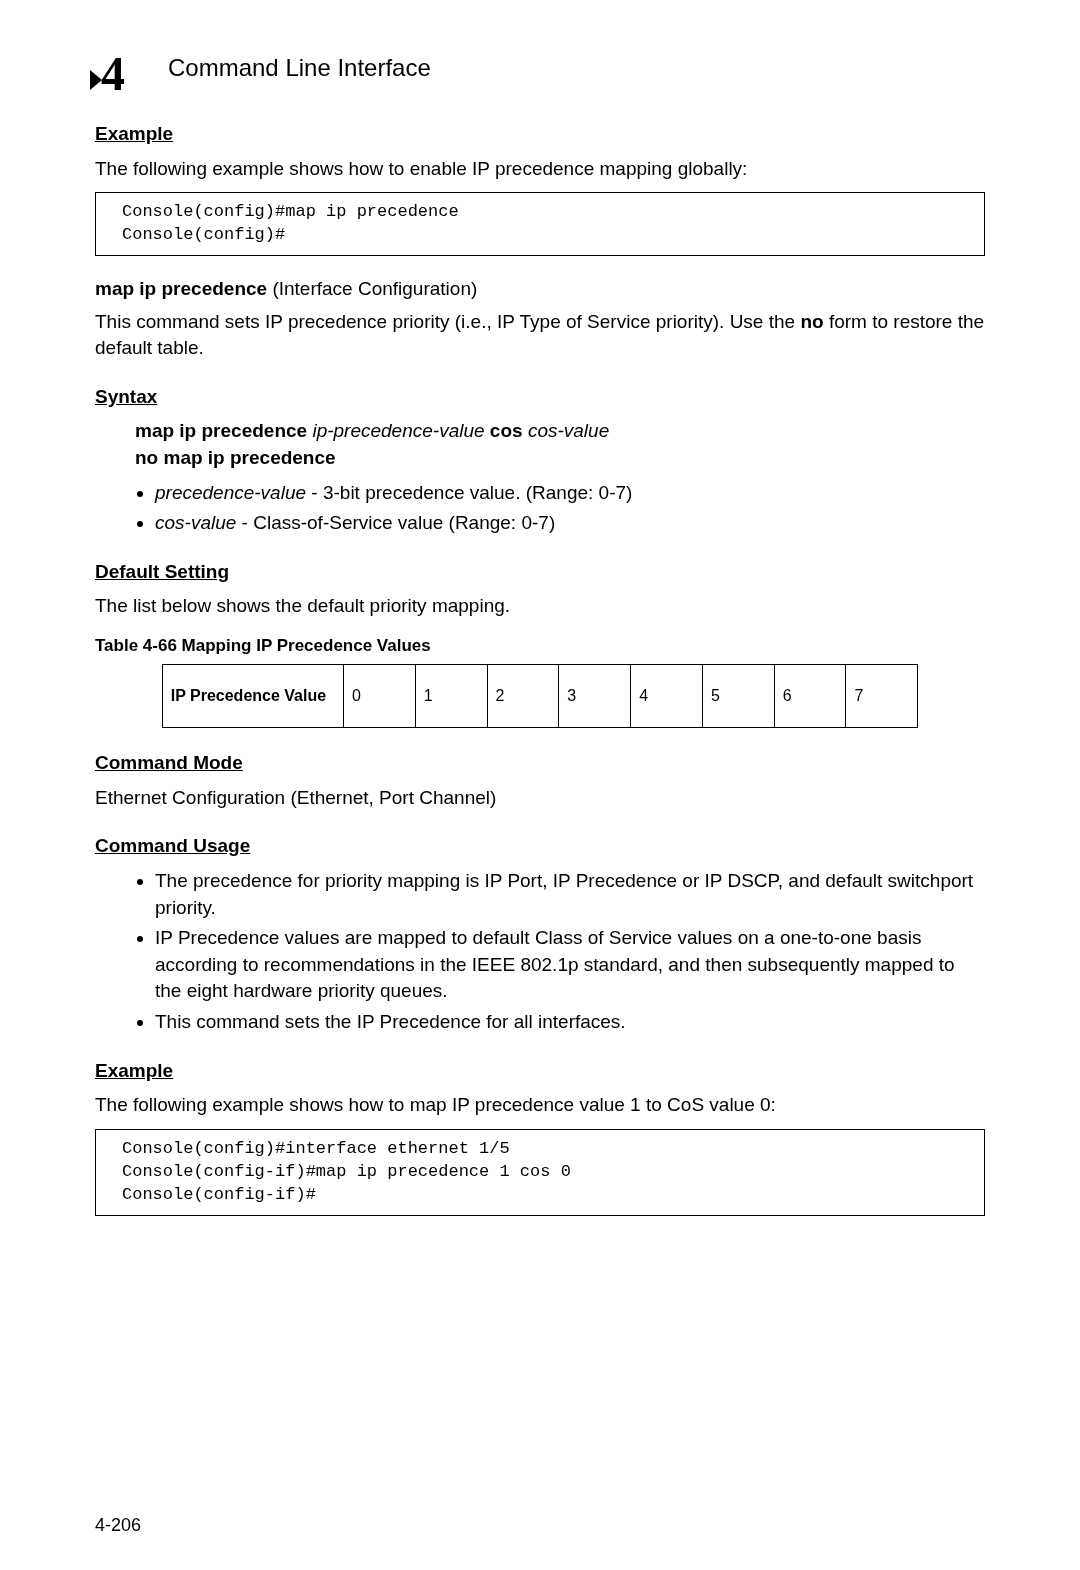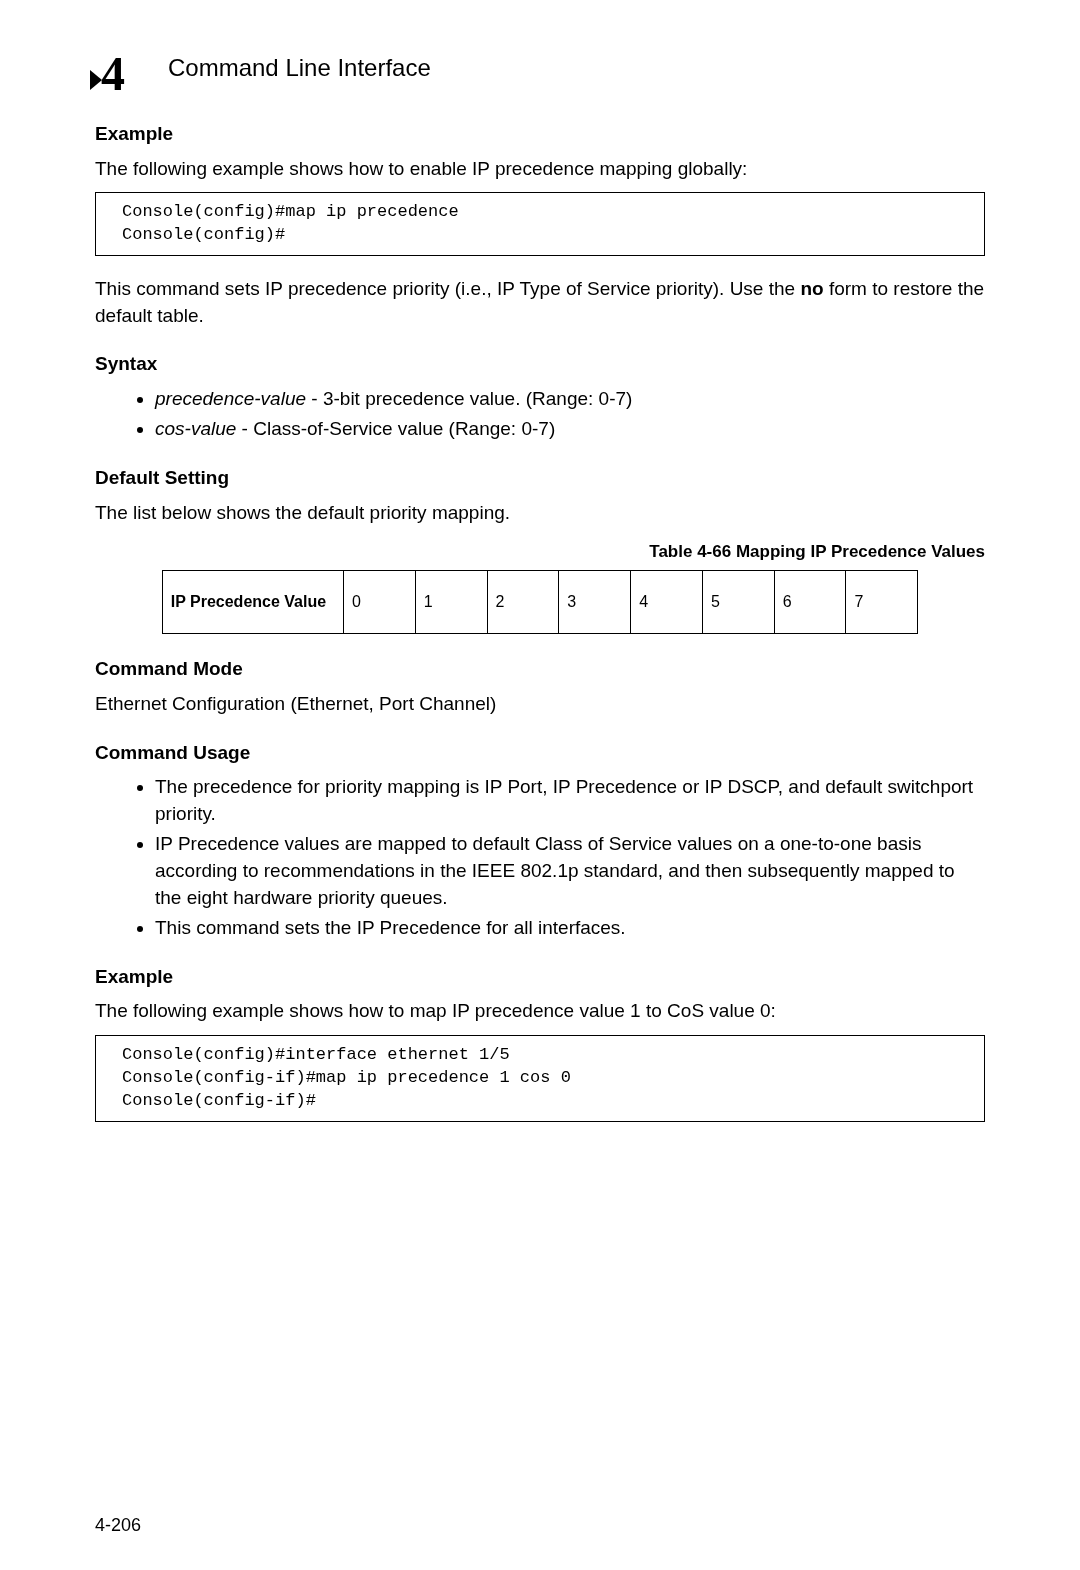--- a/index.html
+++ b/index.html
@@ -47,41 +47,42 @@
     border-top: 10px solid transparent;
     border-bottom: 10px solid transparent;
   }
   .chapter-title {
     font-size: 24px;
   }
   .sect-head {
     font-weight: bold;
     margin-top: 22px;
     margin-bottom: 8px;
+    text-decoration: underline;
   }
   p { margin: 6px 0; }
   .codebox {
     border: 1px solid #000;
     padding: 8px 26px;
     font-family: "Courier New", monospace;
     font-size: 17px;
     white-space: pre;
     margin: 10px 0 20px 0;
     line-height: 1.35;
   }
   .cmd-head { margin-top: 18px; }
   .syntax-block {
     margin-left: 40px;
     margin-top: 8px;
     margin-bottom: 8px;
   }
   ul.bullets { margin: 6px 0 10px 60px; padding: 0; }
   ul.bullets li { margin: 4px 0; }
   .table-cap {
-    text-align: right;
+    text-align: left;
     font-weight: bold;
     font-size: 17px;
     margin-top: 14px;
     margin-bottom: 6px;
   }
   table.map {
     border-collapse: collapse;
     width: 85%;
     margin: 0 auto;
     font-size: 16px;
@@ -113,25 +114,34 @@
       <div class="num">4</div>
     </div>
     <div class="chapter-title">Command Line Interface</div>
   </div>
 
   <div class="sect-head">Example</div>
   <p>The following example shows how to enable IP precedence mapping globally:</p>
   <pre class="codebox">Console(config)#map ip precedence
 Console(config)#</pre>
 
+  <p class="cmd-head">
+    <b>map ip precedence</b><span> (Interface Configuration)</span>
+  </p>
   <p>
     <span>This command sets IP precedence priority (i.e., IP Type of Service priority). Use the </span><b>no</b><span> form to restore the default table.</span>
   </p>
 
   <div class="sect-head">Syntax</div>
+  <div class="syntax-block">
+    <div>
+      <b>map ip precedence </b><i>ip-precedence-value</i><b> cos </b><i>cos-value</i>
+    </div>
+    <div><b>no map ip precedence</b></div>
+  </div>
   <ul class="bullets">
     <li><i>precedence-value</i><span> - 3-bit precedence value. (Range: 0-7)</span></li>
     <li><i>cos-value</i><span> - Class-of-Service value (Range: 0-7)</span></li>
   </ul>
 
   <div class="sect-head">Default Setting</div>
   <p>The list below shows the default priority mapping.</p>
 
   <div class="table-cap">Table 4-66  Mapping IP Precedence Values</div>
   <table class="map">

